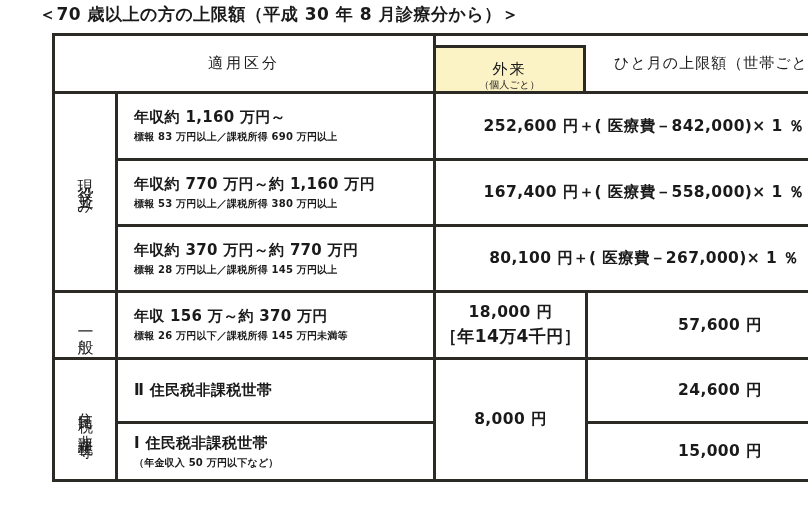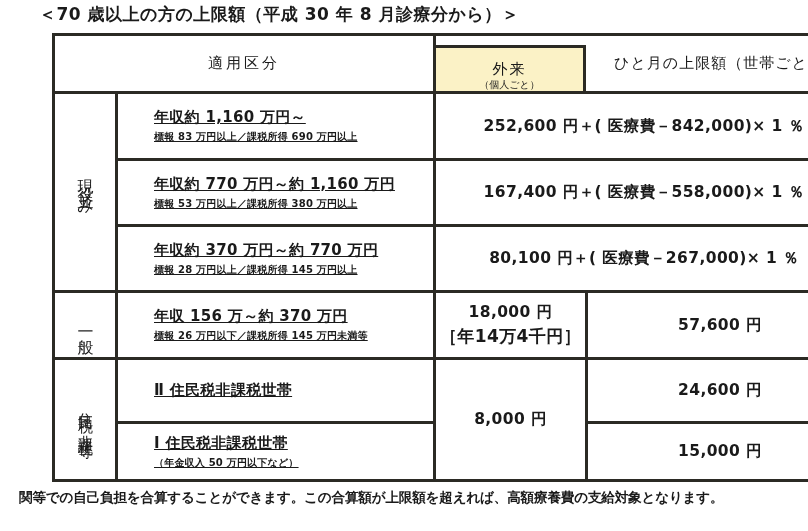--- a/index.html
+++ b/index.html
@@ -49,21 +49,21 @@
     font-size:16px;font-weight:500;letter-spacing:7px;
     display:inline-block;
   }
   .vtext.tight{letter-spacing:4px;}
   .vcols{
     writing-mode:vertical-rl;text-orientation:upright;
     display:inline-flex;gap:3px;
     font-size:15px;font-weight:500;letter-spacing:3px;
   }
   .vcols span:last-child{padding-top:10px;}
-  td.lbl{padding-left:36px;text-decoration:underline;}
+  td.lbl{padding-left:16px;}
   .row-main{font-size:15px;font-weight:600;letter-spacing:.3px;}
   .row-sub{font-size:10px;font-weight:600;margin-top:3px;letter-spacing:.2px;}
   td.formula,td.num{
     text-align:center;font-size:15.5px;font-weight:600;letter-spacing:.4px;
   }
   td.num .line2{font-size:17px;margin-top:2px;}
   .note{
     position:absolute;left:2px;top:487px;width:805px;
     font-size:13.6px;font-weight:600;line-height:1.55;letter-spacing:-0.2px;
   }
@@ -153,14 +153,13 @@
       <td class="lbl">
         <div class="row-main">Ⅰ 住民税非課税世帯</div>
         <div class="row-sub">（年金収入 50 万円以下など）</div>
       </td>
       <td class="num">15,000 円</td>
     </tr>
   </tbody>
 </table>
 
 <div class="note">
-  <div class="l2">関等での自己負担を合算することができます。この合算額が上限額を超えれば、高額療養費の支給対象となります。</div>
 </div>
 
 </body></html>

